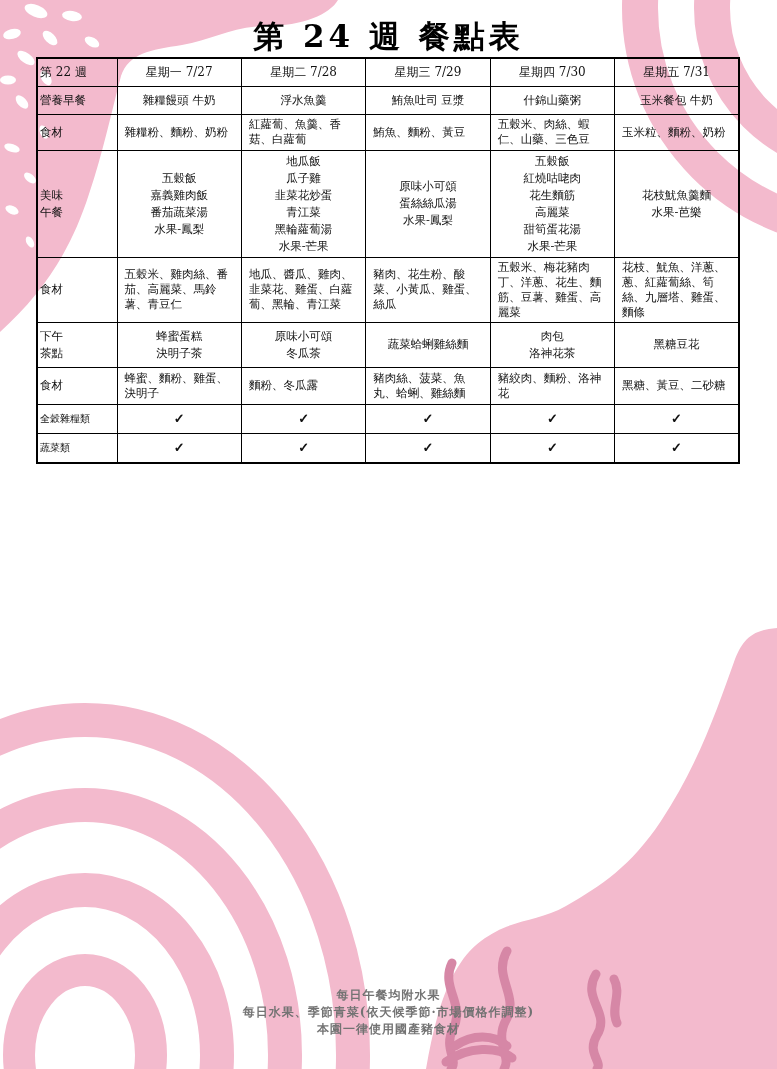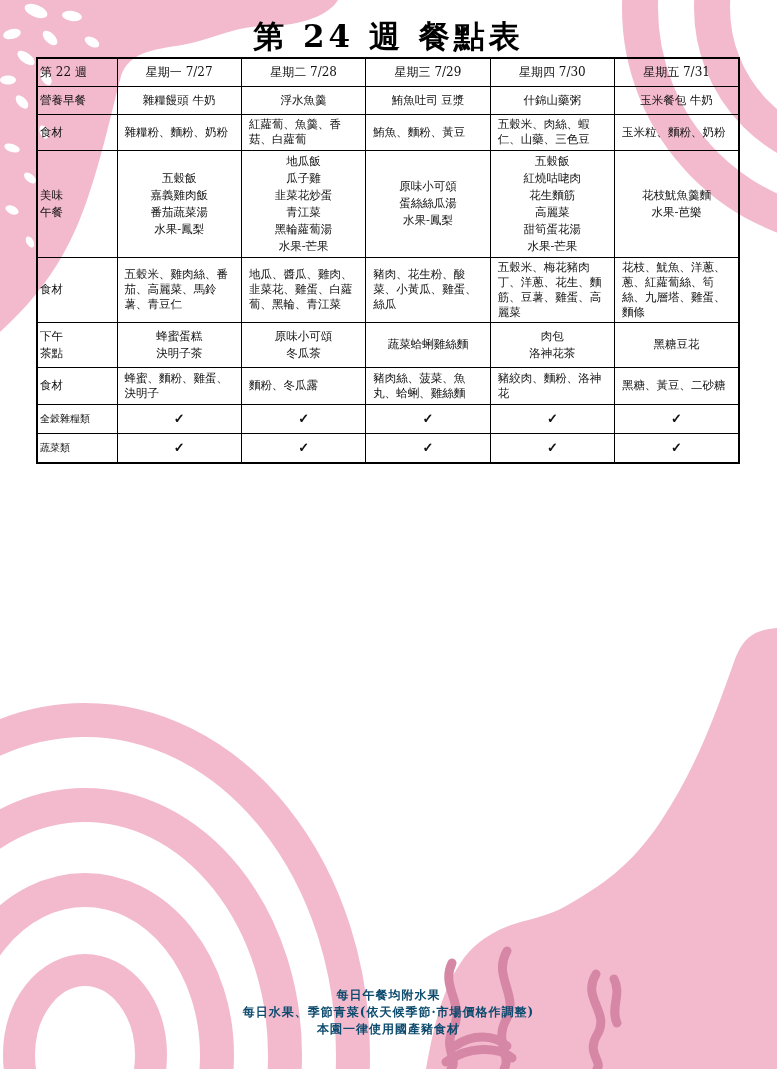--- a/index.html
+++ b/index.html
@@ -48,21 +48,21 @@
   tr.r-lui td{height:65px;line-height:15px;}
   tr.r-sn td{height:45px;line-height:17px;}
   tr.r-sni td{height:37px;line-height:15px;}
   tr.r-cat td{height:18px;font-size:10px;line-height:12px;padding:8px 2px;}
   tr.r-cat td.check{font-size:13px;font-weight:bold;}
   td.ing{text-align:left;padding:1px 7px;}
   td.lbl{text-align:left;padding:1px 2px;margin-left:6px;}
 
   .footer{
     position:absolute;top:987px;left:0;width:777px;text-align:center;
-    font-size:12px;font-weight:bold;line-height:17px;letter-spacing:1px;color:#0c4a6e;
+    font-size:12px;font-weight:bold;line-height:17px;letter-spacing:1px;color:#737373;
   }
 </style>
 </head>
 <body>
 
 <svg class="bg" viewBox="0 0 777 1069" aria-hidden="true">
 
   <path class="pink-fill" d="M0,0 L338,0 C330,14 303,26 266,26 C233,26 212,40 182,45 C150,50 129,53 121,76 C111,114 103,152 89,194 C71,250 44,292 0,332 Z"></path>
 
   <g class="white-fill">

